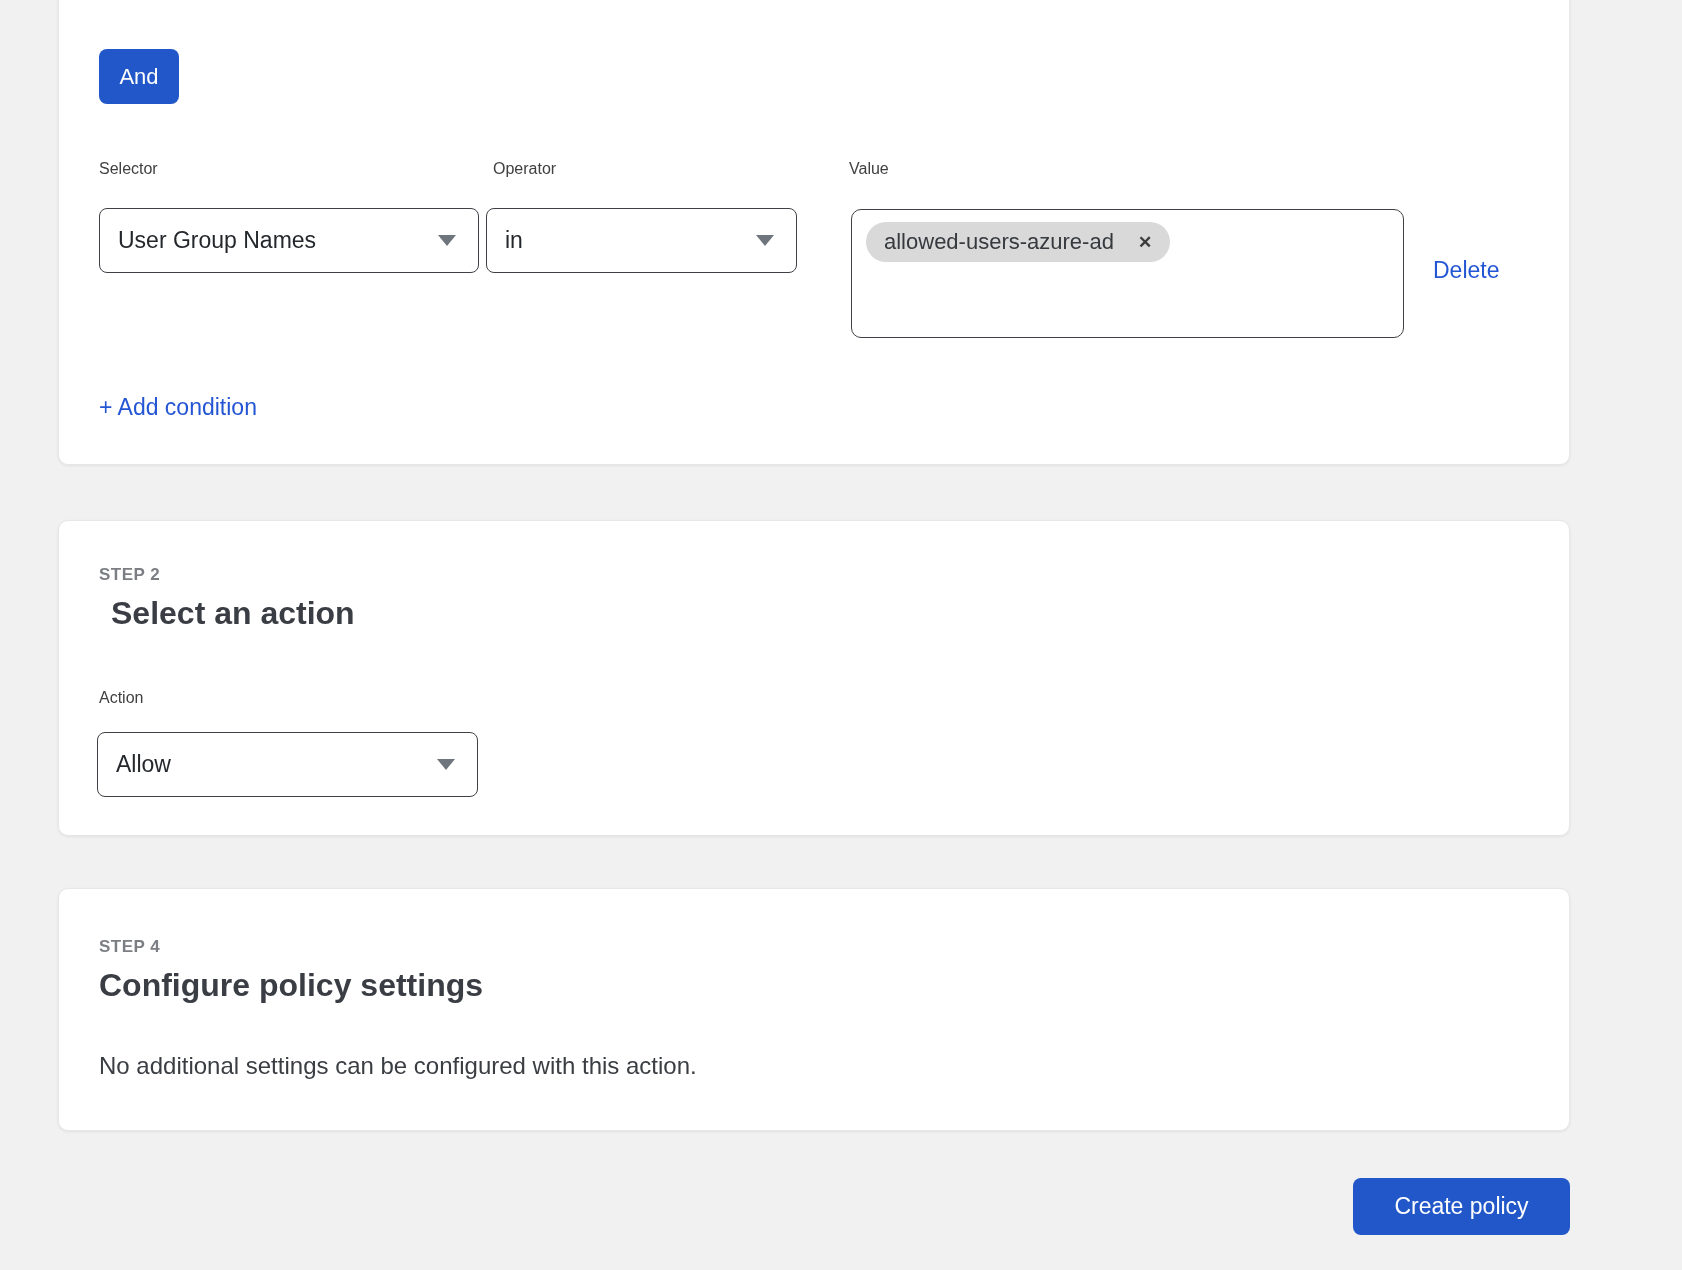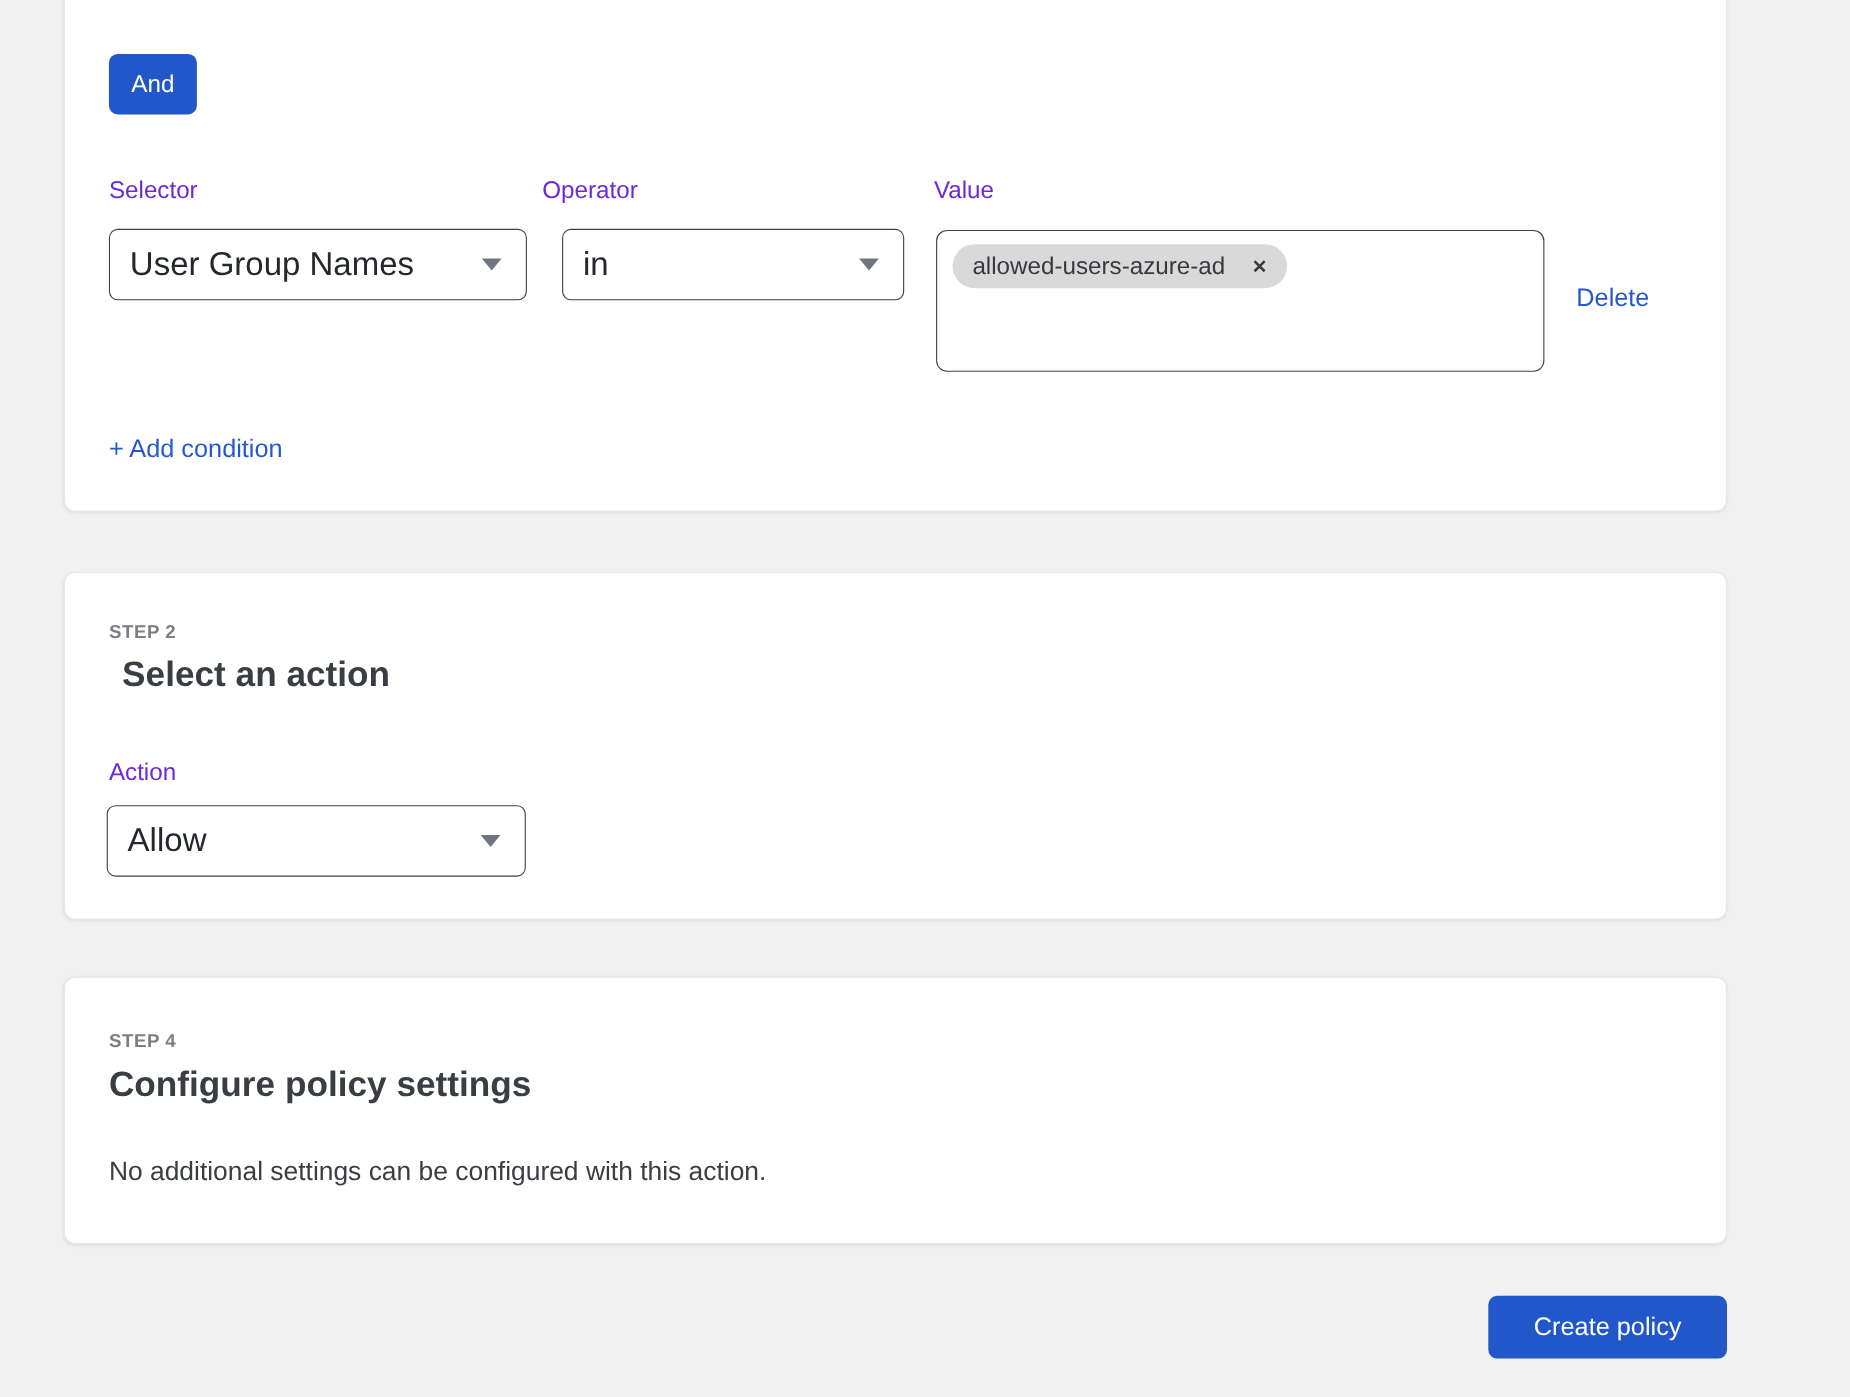--- a/index.html
+++ b/index.html
@@ -30,32 +30,32 @@
     color: #ffffff;
     border: none;
     border-radius: 8px;
     font-family: "Liberation Sans", sans-serif;
     display: flex; align-items: center; justify-content: center;
     cursor: pointer;
   }
   #and-button { left: 40px; top: 92px; width: 80px; height: 55px; font-size: 22px; }
 
   .field-label {
-    font-size: 22px;
-    color: #6d28d9;
+    font-size: 16px;
+    color: #404040;
   }
   .select-box {
     border: 1.5px solid #3e4145;
     border-radius: 8px;
     height: 65px;
     display: flex;
     align-items: center;
     justify-content: space-between;
     padding: 0 22px 0 18px;
-    font-size: 30px;
+    font-size: 23px;
     color: #24272b;
     background: #fff;
     cursor: pointer;
   }
   .caret {
     width: 0; height: 0;
     border-left: 9px solid transparent;
     border-right: 9px solid transparent;
     border-top: 11px solid #6e757d;
   }
@@ -124,21 +124,21 @@
 
   <div class="field-label abs" style="left:434px; top:203px;">Operator</div>
 
   <div class="field-label abs" style="left:790px; top:203px;">Value</div>
 
   <div class="select-box abs" style="left:40px; top:251px; width:380px;">
     <span>User Group Names</span>
     <span class="caret"></span>
   </div>
 
-  <div class="select-box abs" style="left:452px; top:251px; width:311px;">
+  <div class="select-box abs" style="left:427px; top:251px; width:311px;">
     <span>in</span>
     <span class="caret"></span>
   </div>
 
   <div class="abs" id="value-box">
     <span class="tag-pill">
       <span>allowed-users-azure-ad</span>
       <span class="tag-remove">✕</span>
     </span>
   </div>

